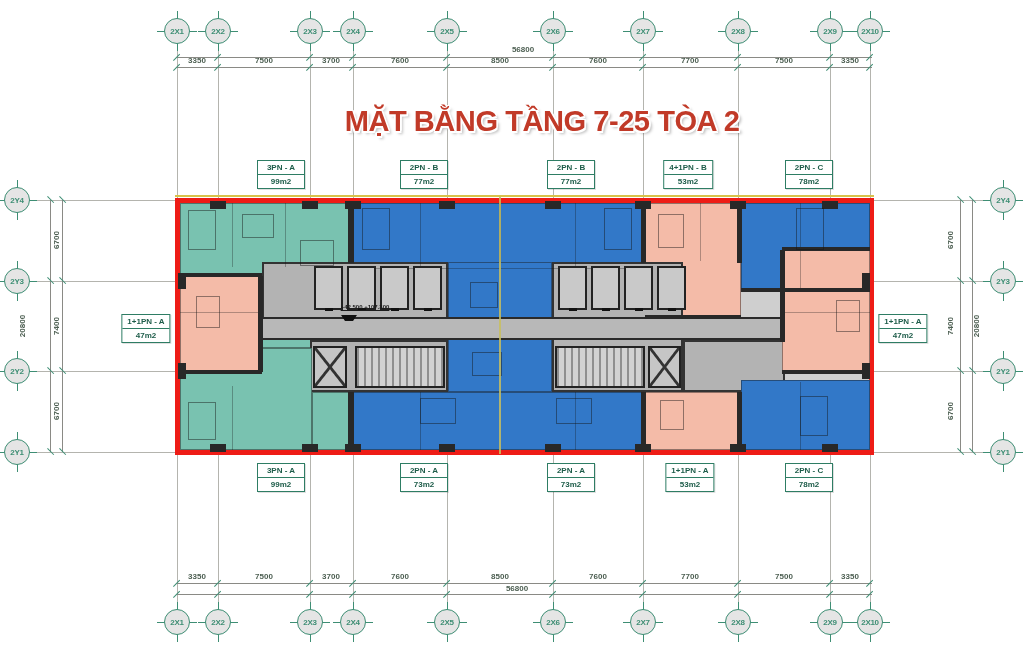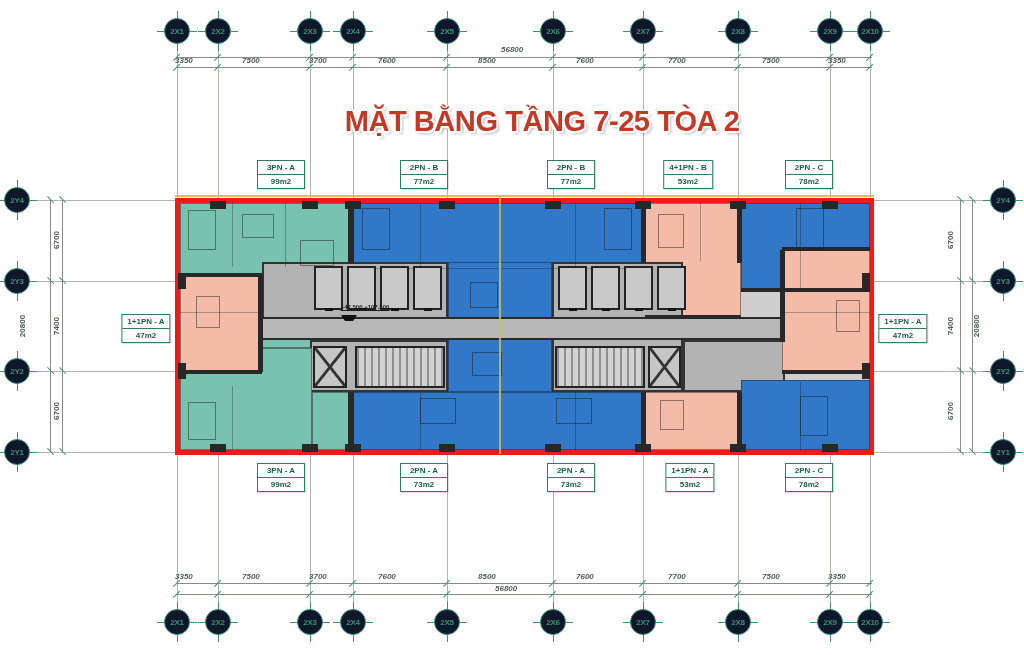--- a/index.html
+++ b/index.html
@@ -1,23 +1,23 @@
 <!DOCTYPE html>
 <html style="--axis_green: #3e8e74; --dim_text: #4d5f52; --grid_line: #9b9b93; --title_red: #c13a28; --border_red: #ee1c16; --teal_unit: #79c2b0; --blue_unit: #3278c8; --salmon_unit: #f4bba8; --core_gray: #b3b3b3; --wall_dark: #282828;"><head>
 <meta charset="utf-8">
 <style>
   html,body{margin:0;padding:0;background:#fff;font-family:"Liberation Sans",sans-serif;}
   #stage{position:relative;width:1024px;height:655px;background:#fff;overflow:hidden;}
   .a{position:absolute;}
   .grid{background:var(--grid_line);opacity:.75;}
   .axline{background:var(--axis_green);}
-  .bubble{border:1.5px solid var(--axis_green);border-radius:50%;background:#0f172a;display:flex;align-items:center;justify-content:center;font-size:8px;font-weight:700;color:var(--axis_green);letter-spacing:-.3px;box-sizing:border-box;z-index:6;}
+  .bubble{border:1.5px solid var(--axis_green);border-radius:50%;background:#e5e5e5;display:flex;align-items:center;justify-content:center;font-size:8px;font-weight:700;color:var(--axis_green);letter-spacing:-.3px;box-sizing:border-box;z-index:6;}
   .dimline{background:#8a8a85;}
   .tick{background:var(--axis_green);transform:rotate(45deg);}
-  .dlab{font-size:8px;line-height:10px;font-weight:700;color:var(--dim_text);text-align:left;z-index:5;font-style:italic;}
+  .dlab{font-size:8px;line-height:10px;font-weight:700;color:var(--dim_text);text-align:center;z-index:5;}
   .dlabv{font-size:8px;line-height:10px;font-weight:700;color:var(--dim_text);text-align:center;transform:rotate(-90deg);z-index:5;}
   .planrect{border:5px solid var(--border_red);background:#cfcfcf;box-sizing:border-box;z-index:2;}
   .teal{background:var(--teal_unit);}
   .blue{background:var(--blue_unit);}
   .salmon{background:var(--salmon_unit);}
   .teal,.blue,.salmon{border:1px solid rgba(25,25,25,.45);box-sizing:border-box;z-index:3;}
   .core{background:var(--core_gray);border:2px solid #333;box-sizing:border-box;z-index:3;}
   .corridor{background:#b8b8b8;border-top:2px solid #2a2a2a;border-bottom:2px solid #2a2a2a;box-sizing:border-box;z-index:4;}
   .lift{background:#c9c9c9;border:2px solid #222;box-sizing:border-box;z-index:5;}
   .lift::after{content:'';position:absolute;left:50%;bottom:-3px;width:8px;height:3px;margin-left:-4px;background:#111;}

